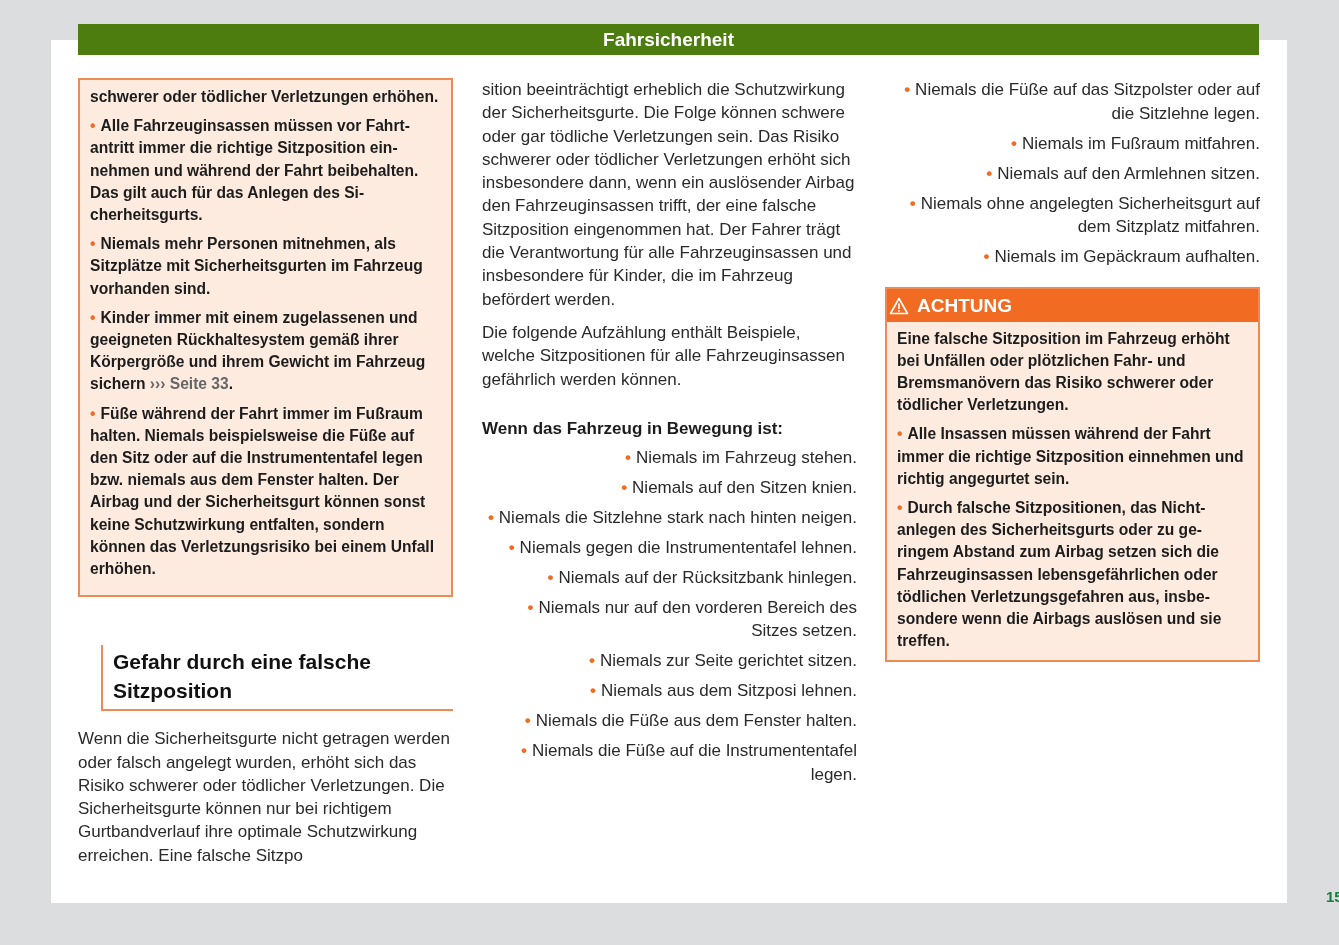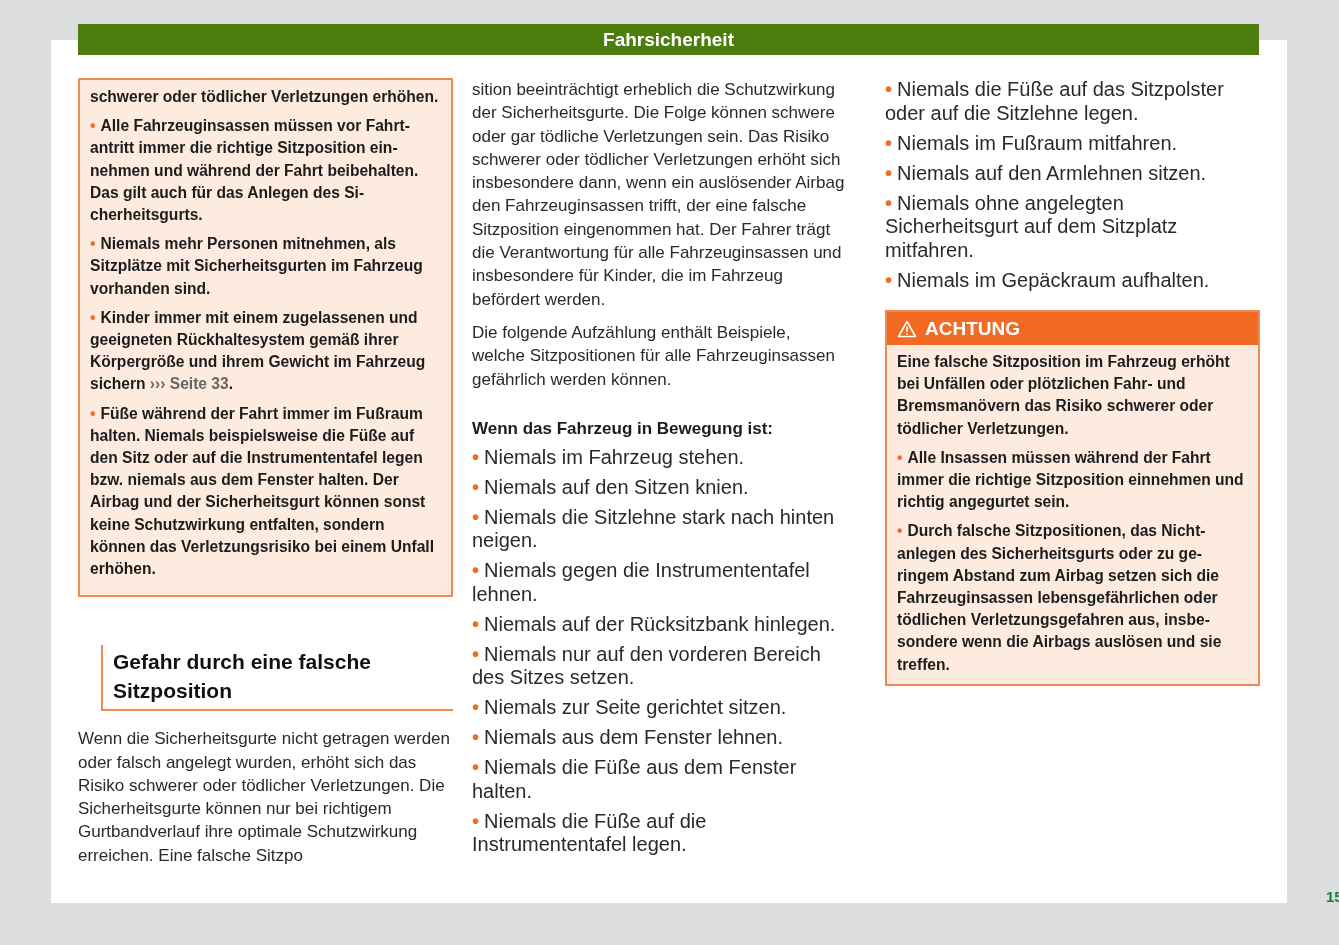--- a/index.html
+++ b/index.html
@@ -7,45 +7,45 @@
     width:1339px; height:945px; background:#dcdddf; position:relative; overflow:hidden;
     font-family:"Liberation Sans", "DejaVu Sans", sans-serif; color:#222;
   }
   .page { position:absolute; left:51px; top:40px; width:1236px; height:863px; background:#ffffff; }
   .header-bar {
     position:absolute; left:78px; top:24px; width:1181px; height:31px; background:#4d7c0f;
     color:#fff; font-size:19px; text-align:center; line-height:31px; font-weight:bold;
   }
   .col { position:absolute; top:78px; }
   .col-left { left:78px; width:375px; }
-  .col-mid { left:472px; width:375px; }
+  .col-mid { left:482px; width:375px; }
   .col-right { left:885px; width:375px; }
 
   .warnbox {
     background:#fdebdf; border:2px solid #ee8a52; padding:6px 10px 6px 10px; box-sizing:border-box;
     font-weight:bold; font-size:15.6px; line-height:22.2px; color:#1c1c1c;
   }
   .warnbox p { margin:0 0 7px 0; }
   .warnbox p:last-child { margin-bottom:9px; }
   .bullet { color:#f26b22; font-weight:bold; margin-right:5px; }
   .link { color:#666; }
 
   .section-title {
     margin-top:48px; border-left:2px solid #ee8a52; border-bottom:2px solid #ee8a52;
     padding:2px 6px 4px 10px; font-weight:bold; font-size:21px; line-height:29px; color:#111;margin-left:23px;
   }
   .body-text { font-size:17px; line-height:23.3px; color:#2a2a2a; margin:0; }
   .subhead { font-weight:bold; font-size:17px; line-height:23px; margin:26px 0 6px 0; color:#1c1c1c; }
-  .list-item { font-size:20px; line-height:23.5px; color:#2a2a2a; margin:0 0 6.5px 0; }
+  .list-item { font-size:17px; line-height:23.5px; color:#2a2a2a; margin:0 0 6.5px 0;text-align:right; }
 
   .achtung {
     margin-top:18px; border:2px solid #ee8a52; background:#fdebdf; box-sizing:border-box;
   }
   .achtung-head {
-    background:#f26b22; color:#fff; font-weight:bold; font-size:19px; height:33px; line-height:33px; padding-left:10px;
+    background:#f26b22; color:#fff; font-weight:bold; font-size:19px; height:33px; line-height:33px; padding-left:2px;
   }
   .achtung-head svg { vertical-align:-3px; margin-right:8px; }
   .achtung-body { padding:6px 10px 8px 10px; font-weight:bold; font-size:15.6px; line-height:22.2px; color:#1c1c1c; }
   .achtung-body p { margin:0 0 7px 0; }
   .achtung-body p:last-child { margin-bottom:0; }
 
   .page-num { position:absolute; left:1326px; top:888px; font-size:15px; font-weight:bold; color:#15803d; }
 </style>
 </head>
 <body>
@@ -71,21 +71,21 @@
   <p class="body-text">Die folgende Aufzählung enthält Beispiele, welche Sitzpositionen für alle Fahrzeuginsas­sen gefährlich werden können.</p>
   <div class="subhead">Wenn das Fahrzeug in Bewegung ist:</div>
   <div>
     <p class="list-item"><span class="bullet">•</span><span>Niemals im Fahrzeug stehen.</span></p>
     <p class="list-item"><span class="bullet">•</span><span>Niemals auf den Sitzen knien.</span></p>
     <p class="list-item"><span class="bullet">•</span><span>Niemals die Sitzlehne stark nach hinten nei­gen.</span></p>
     <p class="list-item"><span class="bullet">•</span><span>Niemals gegen die Instrumententafel leh­nen.</span></p>
     <p class="list-item"><span class="bullet">•</span><span>Niemals auf der Rücksitzbank hinlegen.</span></p>
     <p class="list-item"><span class="bullet">•</span><span>Niemals nur auf den vorderen Bereich des Sitzes setzen.</span></p>
     <p class="list-item"><span class="bullet">•</span><span>Niemals zur Seite gerichtet sitzen.</span></p>
-    <p class="list-item"><span class="bullet">•</span><span>Niemals aus dem Fenster lehnen.</span></p>
+    <p class="list-item"><span class="bullet">•</span><span>Niemals aus dem Sitzposi lehnen.</span></p>
     <p class="list-item"><span class="bullet">•</span><span>Niemals die Füße aus dem Fenster halten.</span></p>
     <p class="list-item"><span class="bullet">•</span><span>Niemals die Füße auf die Instrumententafel legen.</span></p>
   </div>
 </div>
 
 <div class="col col-right">
   <div>
     <p class="list-item"><span class="bullet">•</span><span>Niemals die Füße auf das Sitzpolster oder auf die Sitzlehne legen.</span></p>
     <p class="list-item"><span class="bullet">•</span><span>Niemals im Fußraum mitfahren.</span></p>
     <p class="list-item"><span class="bullet">•</span><span>Niemals auf den Armlehnen sitzen.</span></p>

